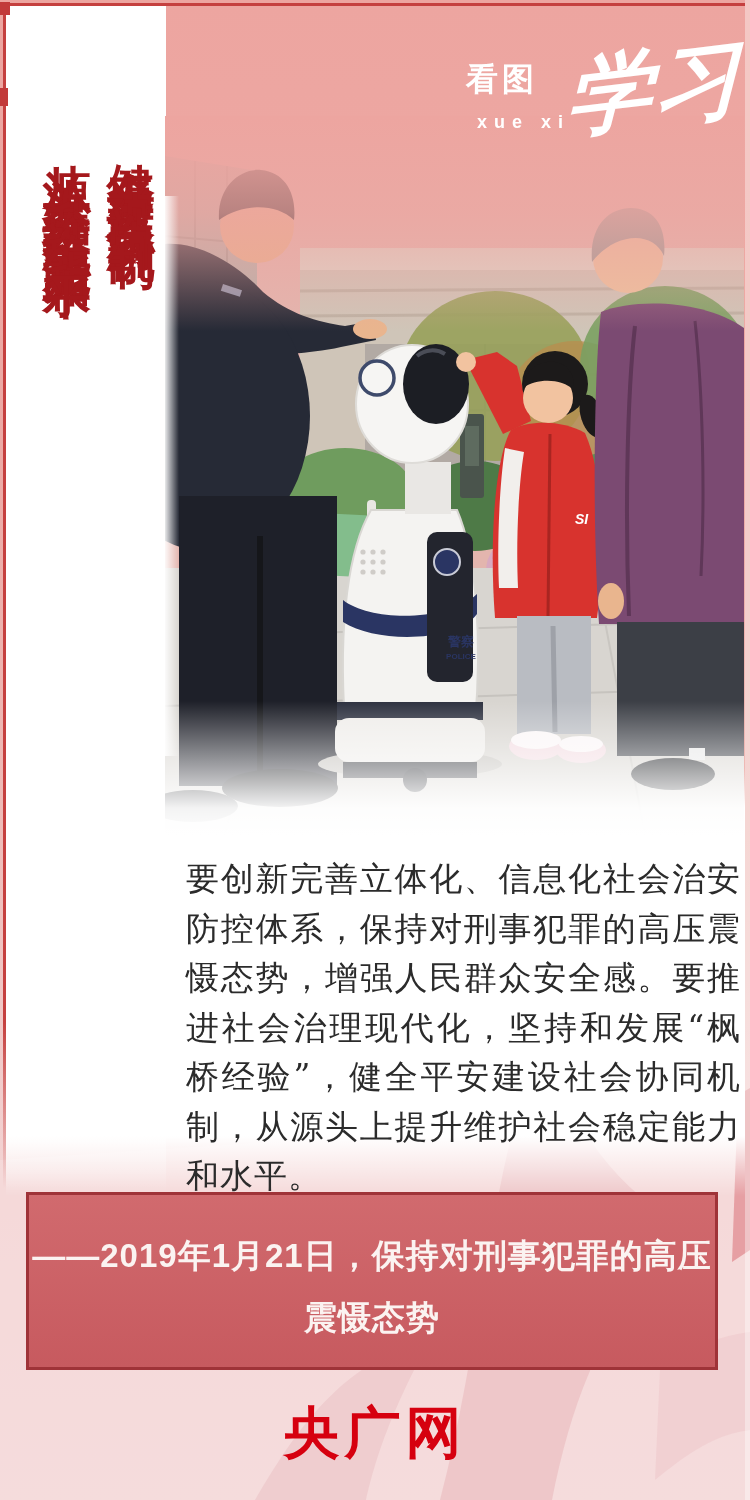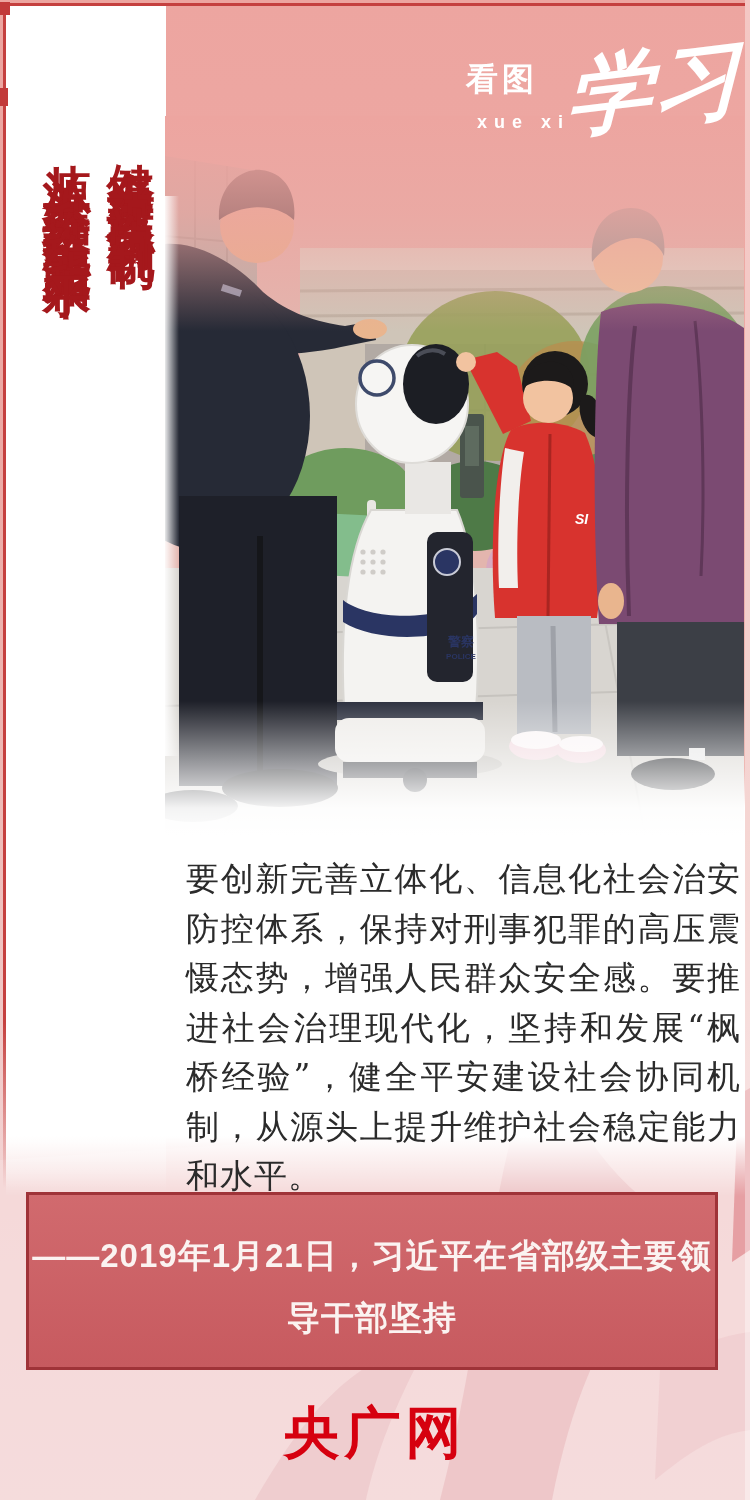--- a/index.html
+++ b/index.html
@@ -230,19 +230,19 @@
     <div>从源头上提升维护社会稳定能力和水平</div>
   </div>
 
   <div id="logo-title" class="abs">看图</div>
   <div id="logo-pinyin" class="abs">xue xi</div>
   <div id="logo-script" class="abs">学习</div>
 
   <div id="quote" class="abs">要创新完善立体化、信息化社会治安防控体系，保持对刑事犯罪的高压震慑态势，增强人民群众安全感。要推进社会治理现代化，坚持和发展“枫桥经验”，健全平安建设社会协同机制，从源头上提升维护社会稳定能力和水平。</div>
 
   <div id="banner" class="abs">
-    <div>——2019年1月21日，习近平在省部级主要领导干部坚持</div>
+    <div>——2019年1月21日，保持对刑事犯罪的高压震慑态势</div>
   </div>
 
   <div id="footer-brand" class="abs">央广网</div>
 
   <div id="edge-right" class="abs"></div>
 </div>
 
 </body></html>

